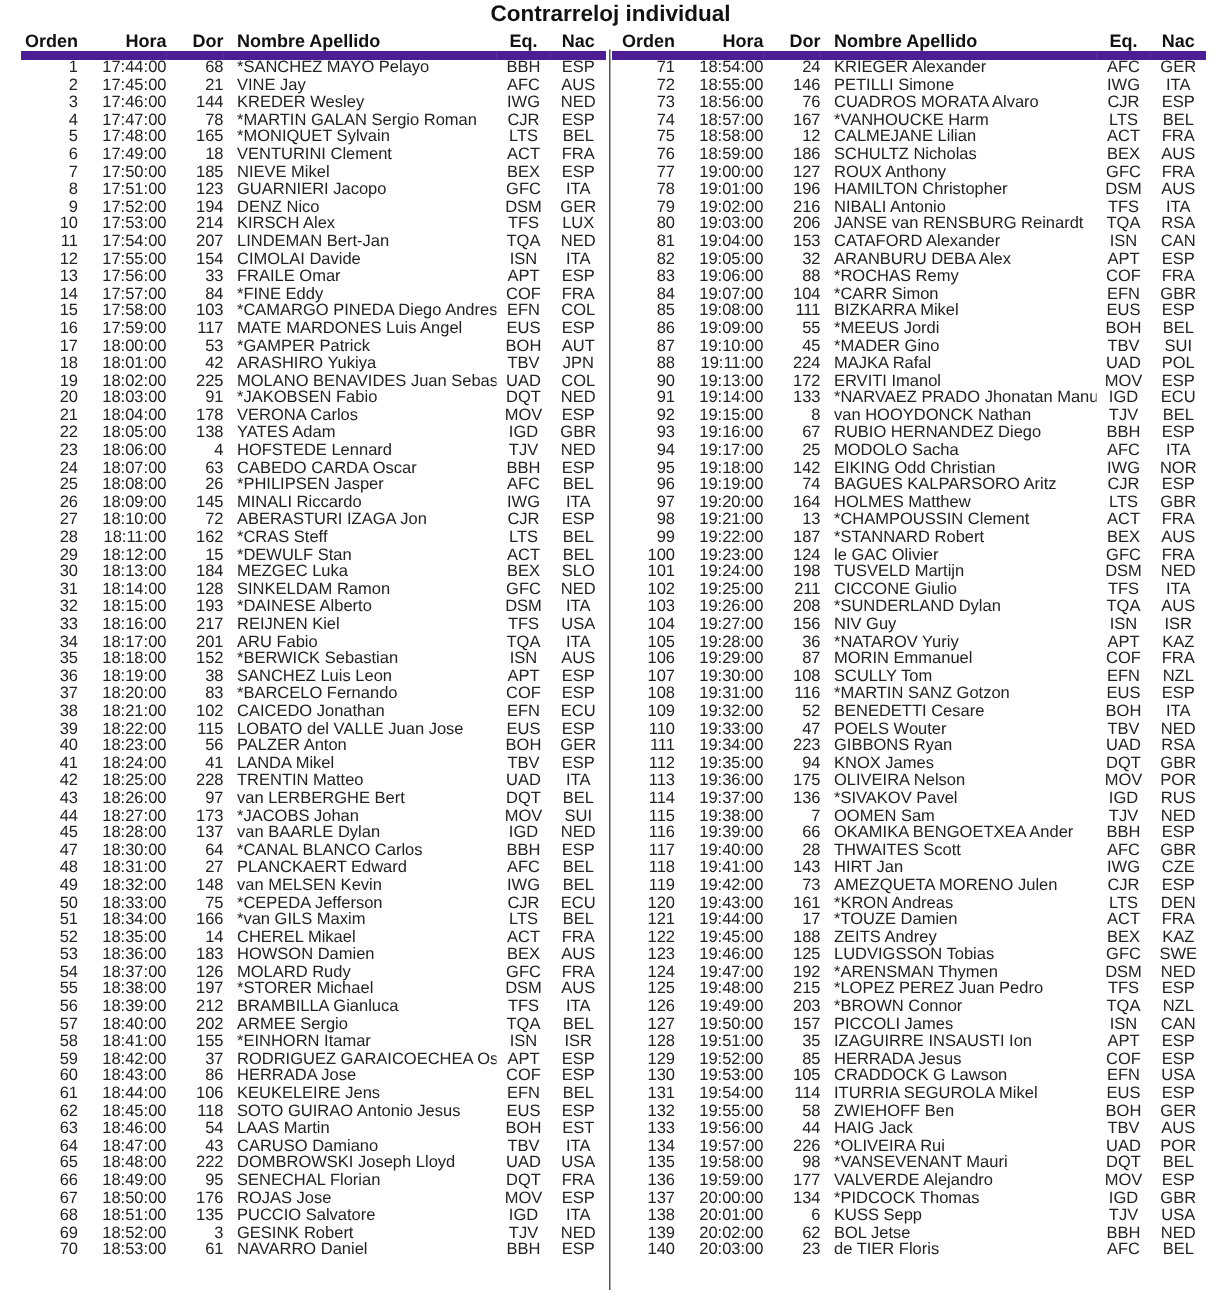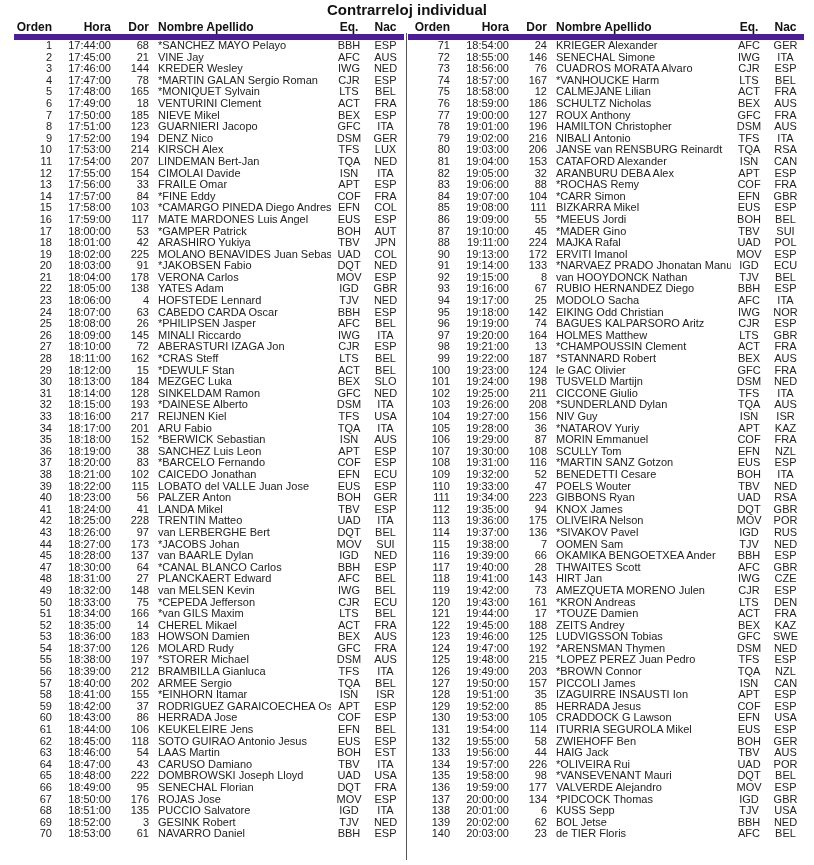--- a/index.html
+++ b/index.html
@@ -631,21 +631,21 @@
           <td class="c-hora">18:54:00</td>
           <td class="c-dor">24</td>
           <td class="c-name"> KRIEGER Alexander</td>
           <td class="c-eq">AFC</td>
           <td class="c-nac">GER</td>
         </tr>
         <tr>
           <td class="c-orden">72</td>
           <td class="c-hora">18:55:00</td>
           <td class="c-dor">146</td>
-          <td class="c-name"> SENECHAL Simone</td>
+          <td class="c-name"> PETILLI Simone</td>
           <td class="c-eq">IWG</td>
           <td class="c-nac">ITA</td>
         </tr>
         <tr>
           <td class="c-orden">73</td>
           <td class="c-hora">18:56:00</td>
           <td class="c-dor">76</td>
           <td class="c-name"> CUADROS MORATA Alvaro</td>
           <td class="c-eq">CJR</td>
           <td class="c-nac">ESP</td>

